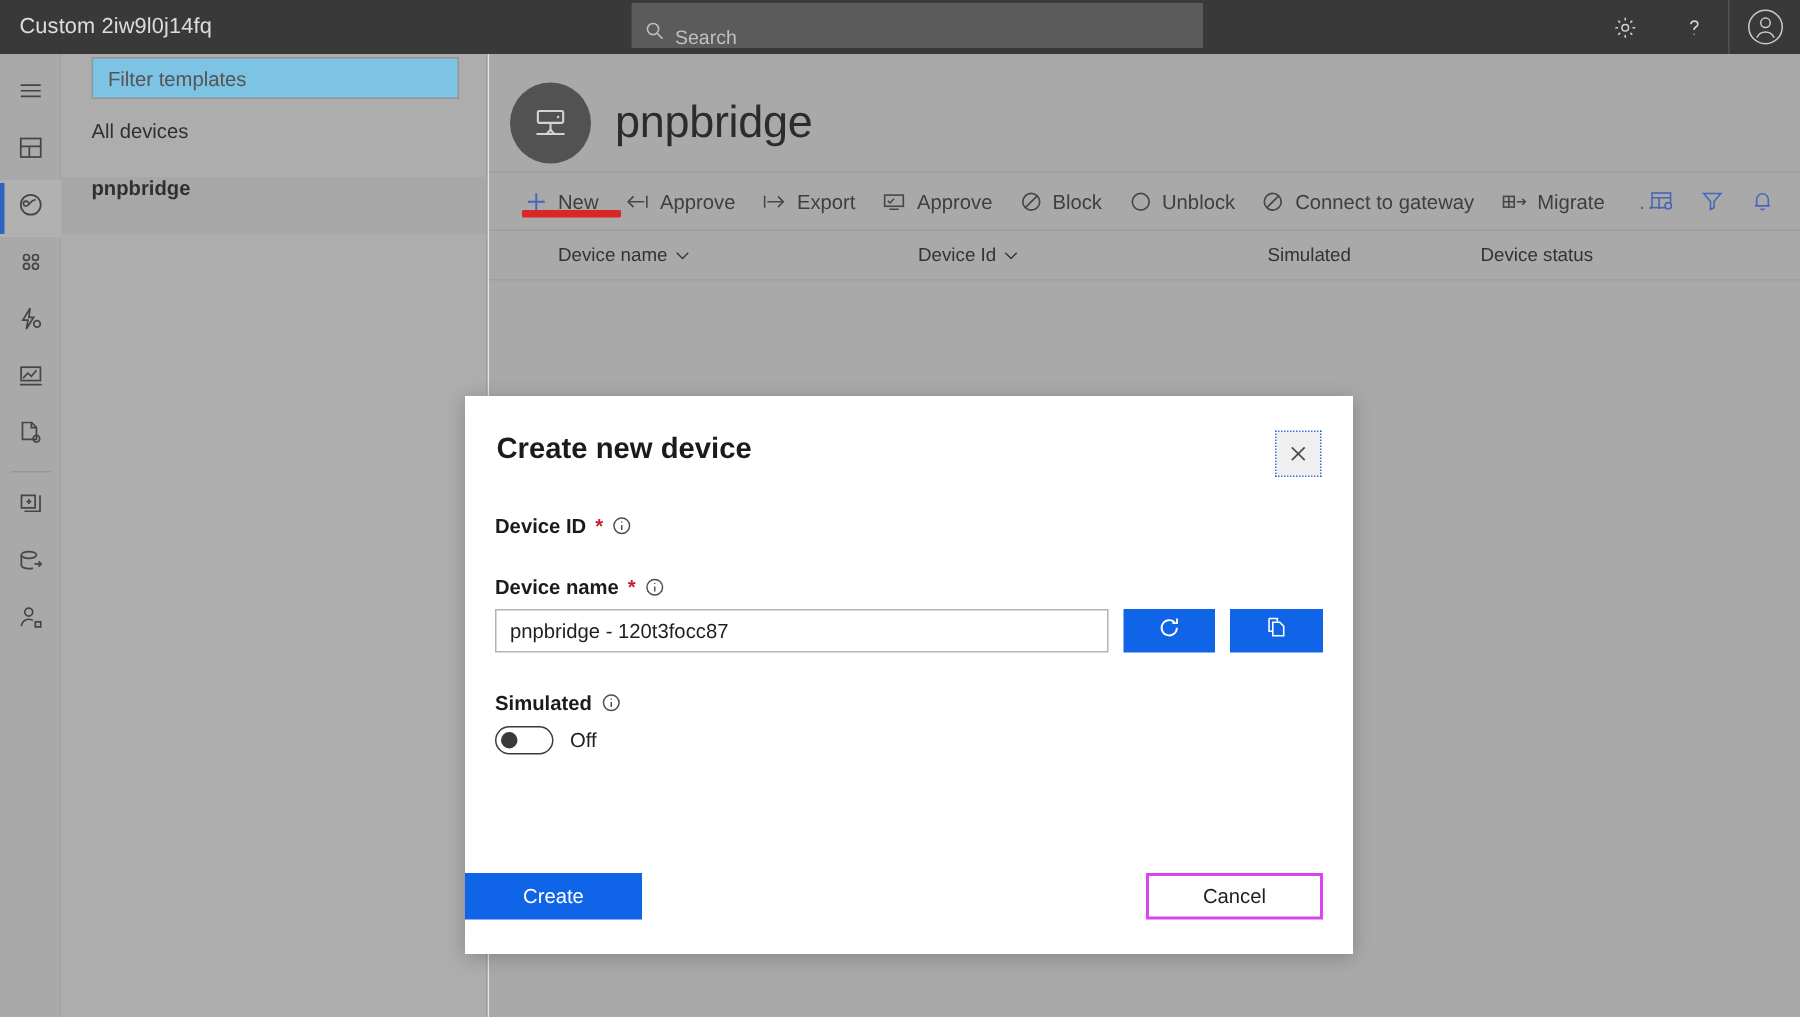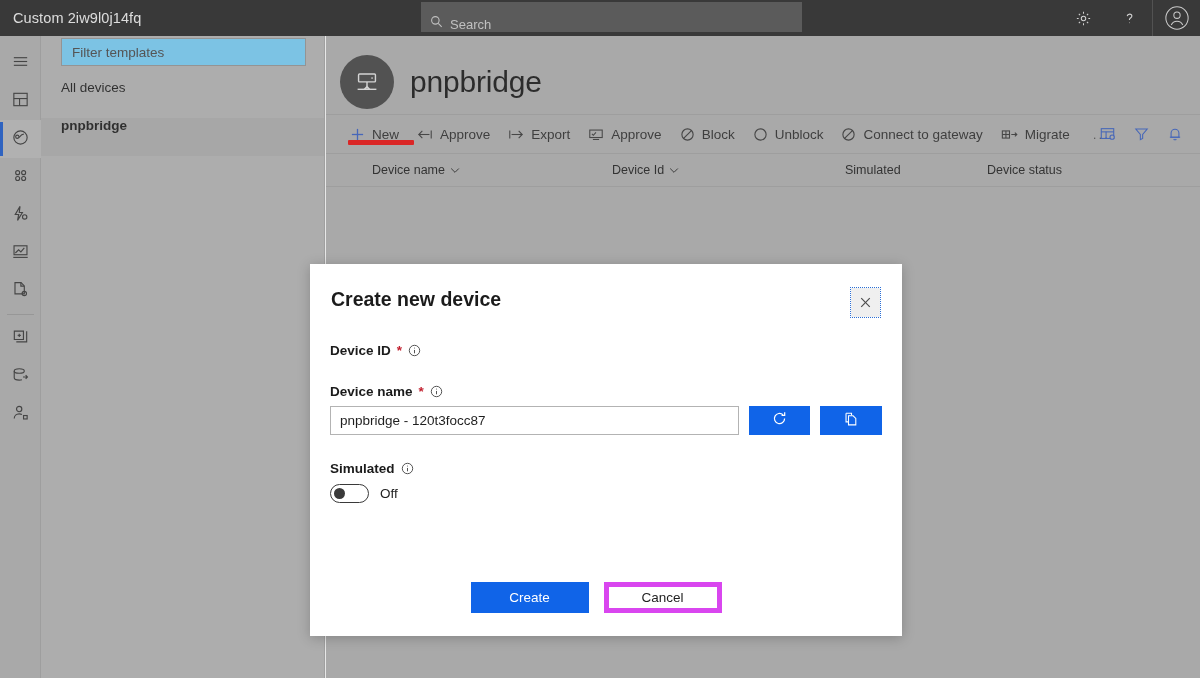--- a/index.html
+++ b/index.html
@@ -151,29 +151,29 @@
     width: 39px; height: 19px; border-radius: 10px; border: 1.5px solid #3a3a3a;
     background: #ffffff; position: relative;
   }
   .switch .knob {
     position: absolute; left: 3px; top: 3px; width: 11px; height: 11px;
     border-radius: 50%; background: #3a3a3a;
   }
   .switch-label { font-size: 13.5px; color: #1f1f1f; }
   .modal-foot {
     position: absolute; left: 0; right: 0; bottom: 0; height: 78px;
-    display: flex; align-items: center; justify-content: center; gap: 15px; padding-right: 20px;
+    display: flex; align-items: center; justify-content: space-between; gap: 15px; padding-right: 20px;
   }
   .btn-primary {
     width: 118px; height: 31px; background: #1064e8; color: #fff;
     font-size: 13.5px; display: flex; align-items: center; justify-content: center;
   }
   .btn-secondary {
     width: 118px; height: 31px; background: #ffffff; color: #1f1f1f;
-    border: 5px solid #d946ef; font-size: 13.5px;
+    border: 2px solid #d946ef; font-size: 13.5px;
     display: flex; align-items: center; justify-content: center;
   }
 </style>
 </head>
 <body>
 
 <div id="app">
 
   <div class="topbar">
     <div class="topbar-brand">Custom 2iw9l0j14fq</div>

